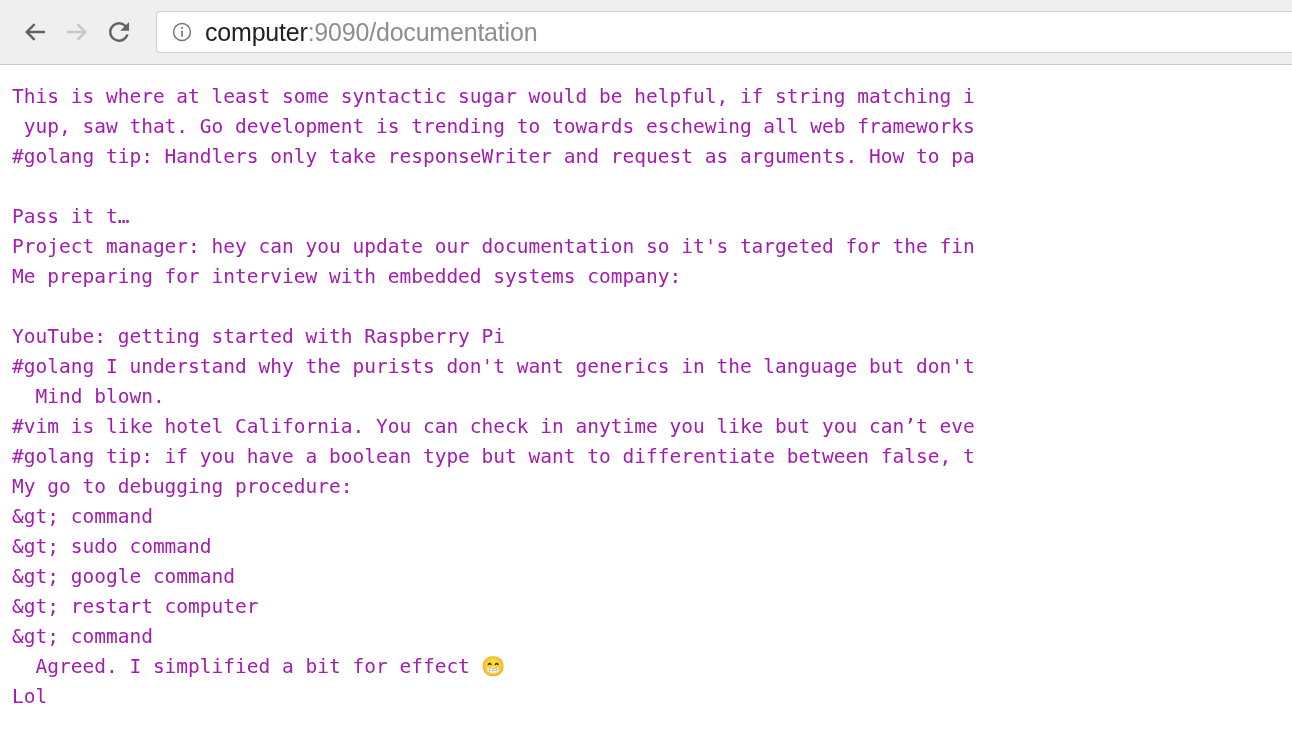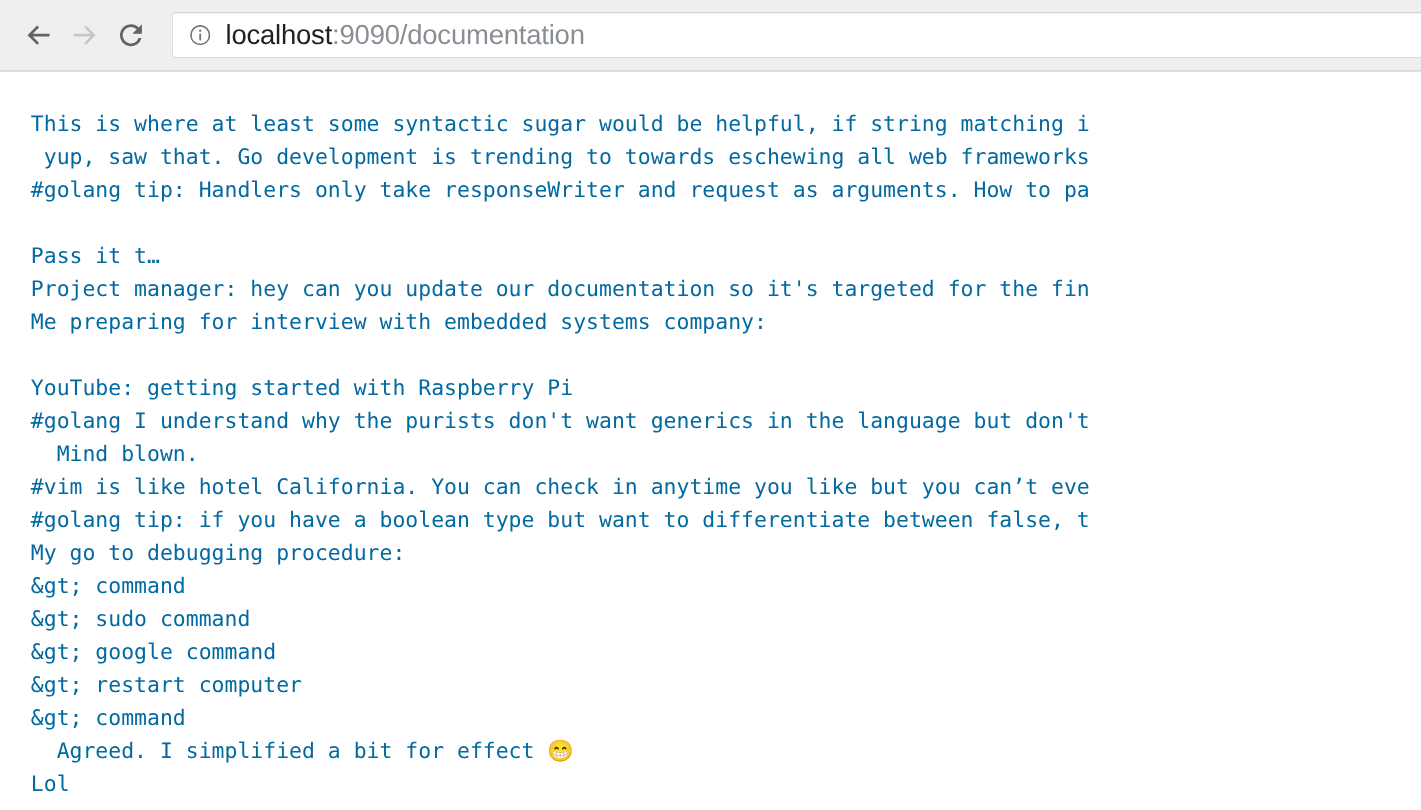--- a/index.html
+++ b/index.html
@@ -91,26 +91,26 @@
     top: 66px;
     left: 0;
     width: 1292px;
     height: 670px;
     overflow: hidden;
     background: #ffffff;
   }
 
   #raw-text {
     display: block;
-    margin: 16px;
+    margin: 0;
     padding: 16px 0 0 12px;
     font-family: "DejaVu Sans Mono", "Liberation Mono", monospace;
     font-size: 19.5px;
     line-height: 30px;
-    color: #0369a1;
+    color: #a21caf;
     white-space: pre;
     overflow: hidden;
     letter-spacing: 0px;
     -webkit-font-smoothing: antialiased;
   }
 </style>
 </head>
 <body>
 
 <div id="browser-window">
@@ -136,21 +136,21 @@
     </div>
 
     <div id="omnibox">
       <span id="info-icon">
         <svg width="22" height="22" viewBox="0 0 24 24">
           <circle cx="12" cy="12" r="9.2" fill="none" stroke="#70757a" stroke-width="1.6"></circle>
           <circle cx="12" cy="7.6" r="1.15" fill="#70757a"></circle>
           <rect x="11.1" y="10.4" width="1.8" height="7" rx="0.8" fill="#70757a"></rect>
         </svg>
       </span>
-      <span id="url-text"><span class="url-host">localhost</span><span class="url-rest">:9090/documentation</span></span>
+      <span id="url-text"><span class="url-host">computer</span><span class="url-rest">:9090/documentation</span></span>
     </div>
   </div>
 
   <div id="page-content">
     <pre id="raw-text">This is where at least some syntactic sugar would be helpful, if string matching i
  yup, saw that. Go development is trending to towards eschewing all web frameworks
 #golang tip: Handlers only take responseWriter and request as arguments. How to pa
 
 Pass it t…
 Project manager: hey can you update our documentation so it's targeted for the fin

